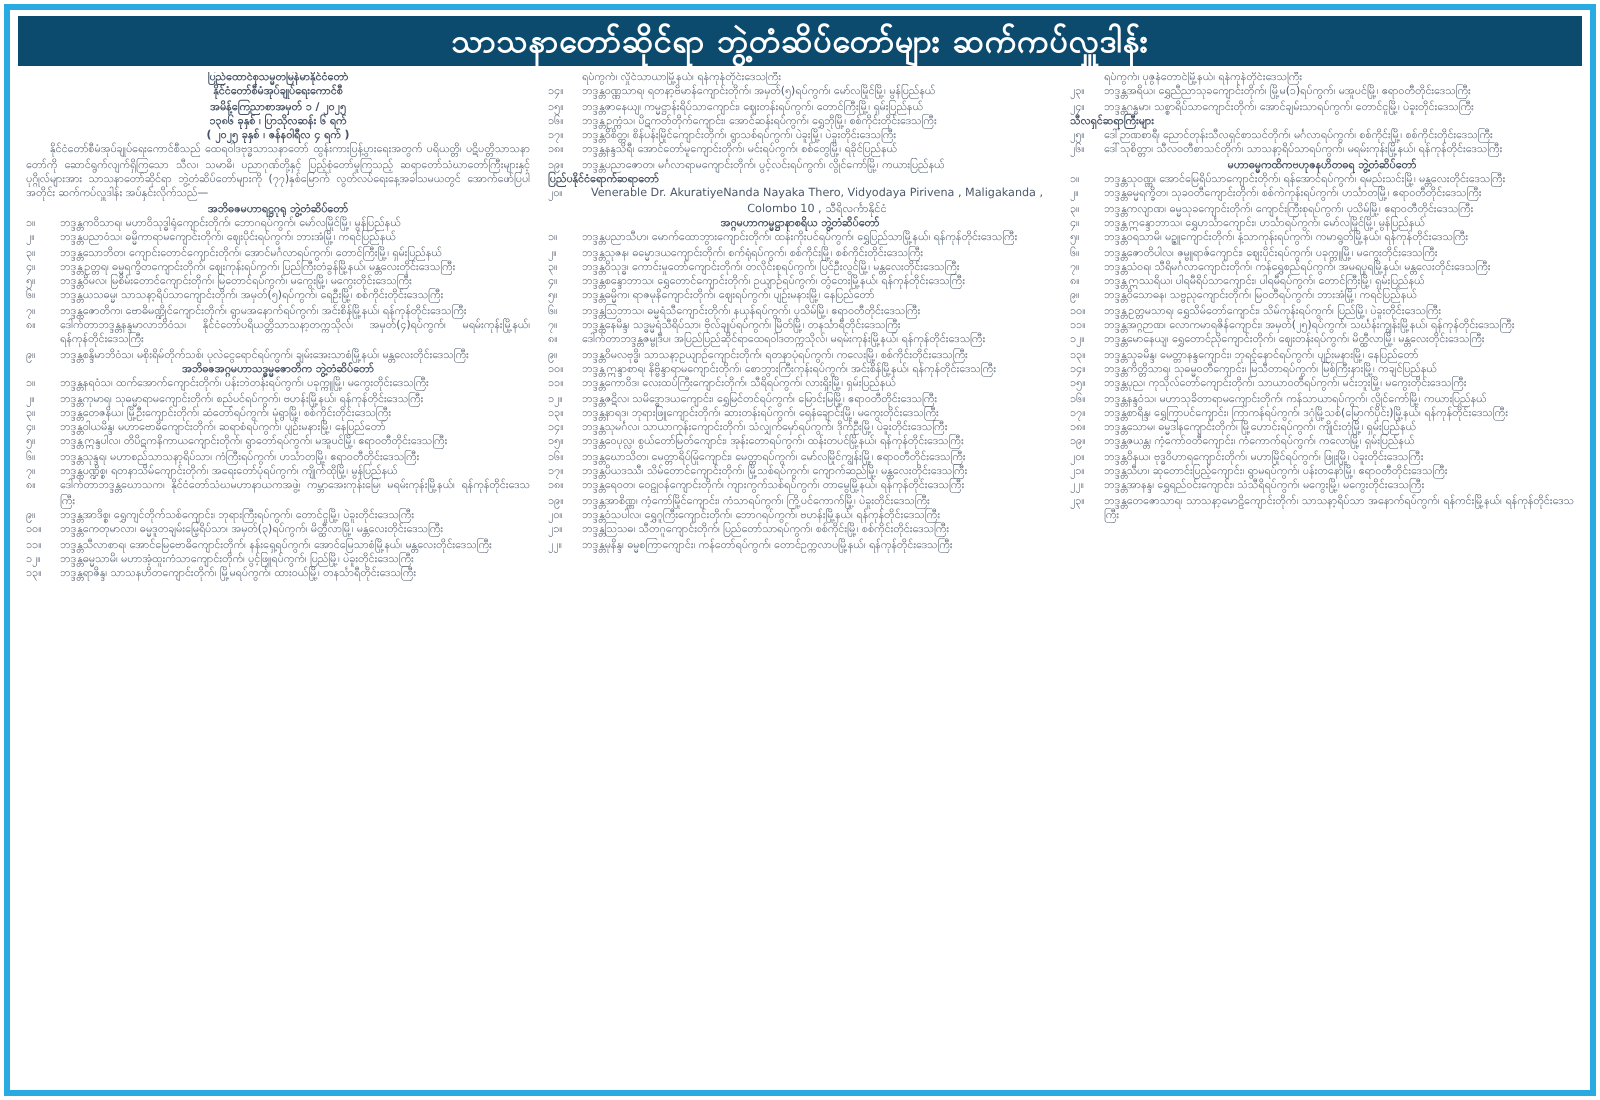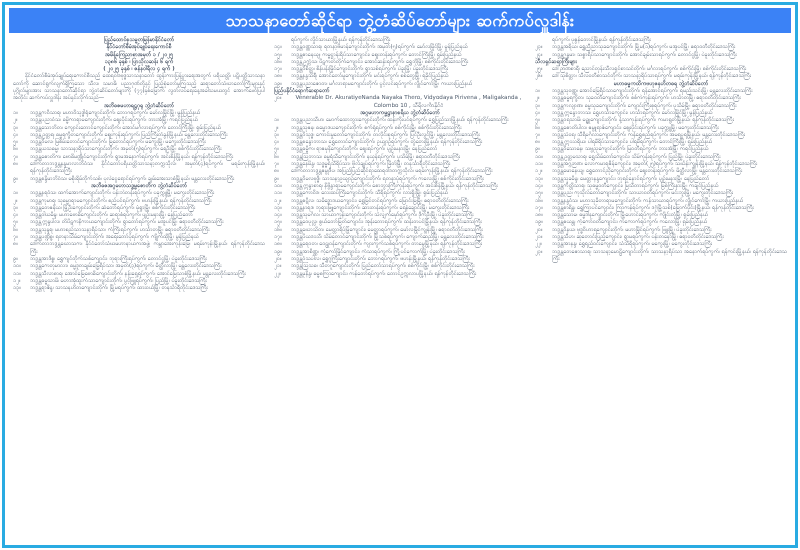--- a/index.html
+++ b/index.html
@@ -6,21 +6,21 @@
   body{
     width:800px;height:550px;position:relative;background:#ffffff;
     font-family:"DejaVu Sans", sans-serif;overflow:hidden;
   }
   .frame{
     position:absolute;left:2px;top:2px;right:2px;bottom:2px;
     border:3px solid #29abe2;background:#ffffff;box-sizing:border-box;
   }
   .band{
     position:absolute;left:9px;right:9px;top:8px;height:25px;
-    background:#3b82f6;display:flex;align-items:center;justify-content:center;
+    background:#0c4a6e;display:flex;align-items:center;justify-content:center;
   }
   .band .title{
     color:#ffffff;font-weight:bold;font-size:16px;line-height:1;
     letter-spacing:.5px;white-space:nowrap;
   }
   .cols{
     position:absolute;left:13px;right:13px;top:36px;bottom:8px;
     display:flex;gap:9px;
   }
   .col{

